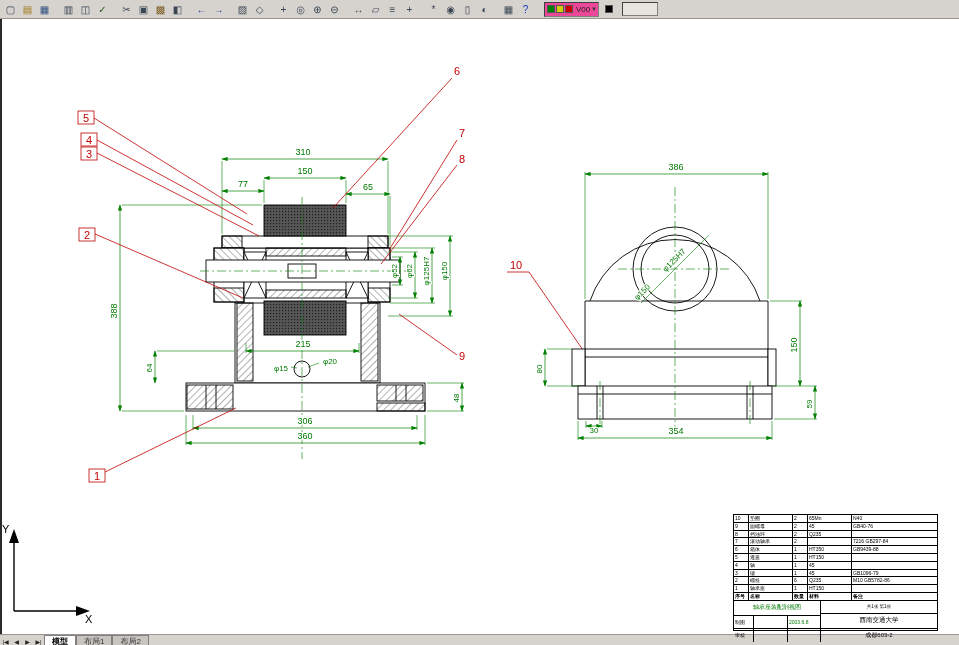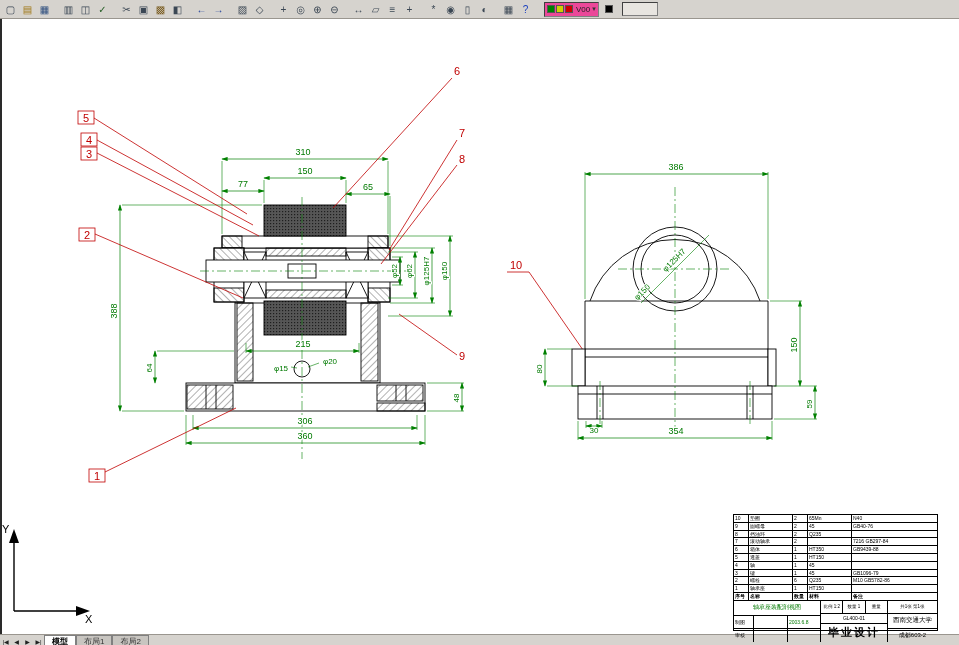--- a/index.html
+++ b/index.html
@@ -445,29 +445,20 @@
             <span class="ta-l">制图</span>
               <span class="ta-m"></span>
               <span class="ta-d">2003.6.8</span>
           </div>
           <div class="ta-row" style="border-bottom:none;">
             <span class="ta-l">审核</span>
               <span class="ta-m"></span>
               <span class="ta-d"></span>
           </div>
         </div>
-        <div class="tt-b">
-          <div class="tb-r1">
-            <span>比例 1:2</span>
-              <span>数量 1</span>
-              <span>重量</span>
-          </div>
-          <div class="tb-r2">GL400-01</div>
-          <div class="tb-r3">毕业设计</div>
-        </div>
         <div class="tt-c">
           <div class="tc-r1">共1张 第1张</div>
           <div class="tc-r2">西南交通大学</div>
           <div class="tc-r3">成都603-2</div>
         </div>
       </div>
     </div>
   </div>
 
   <div class="tabbar">

